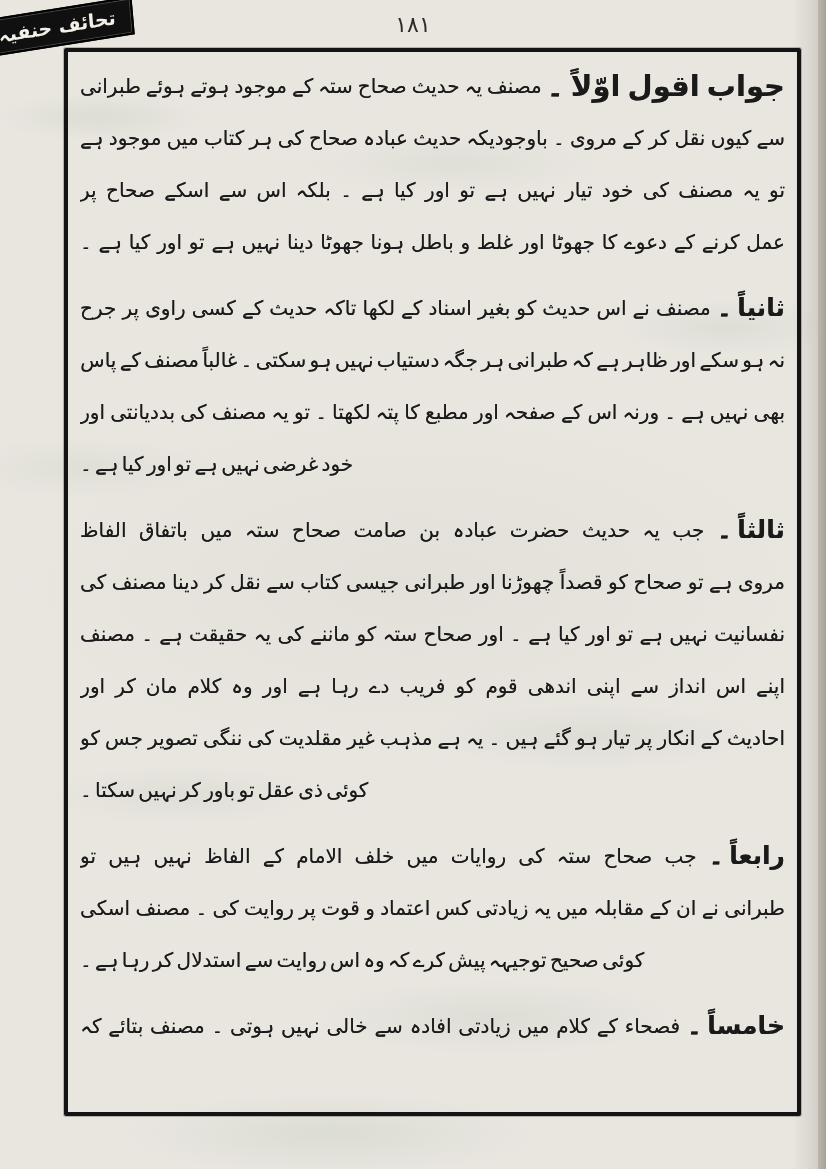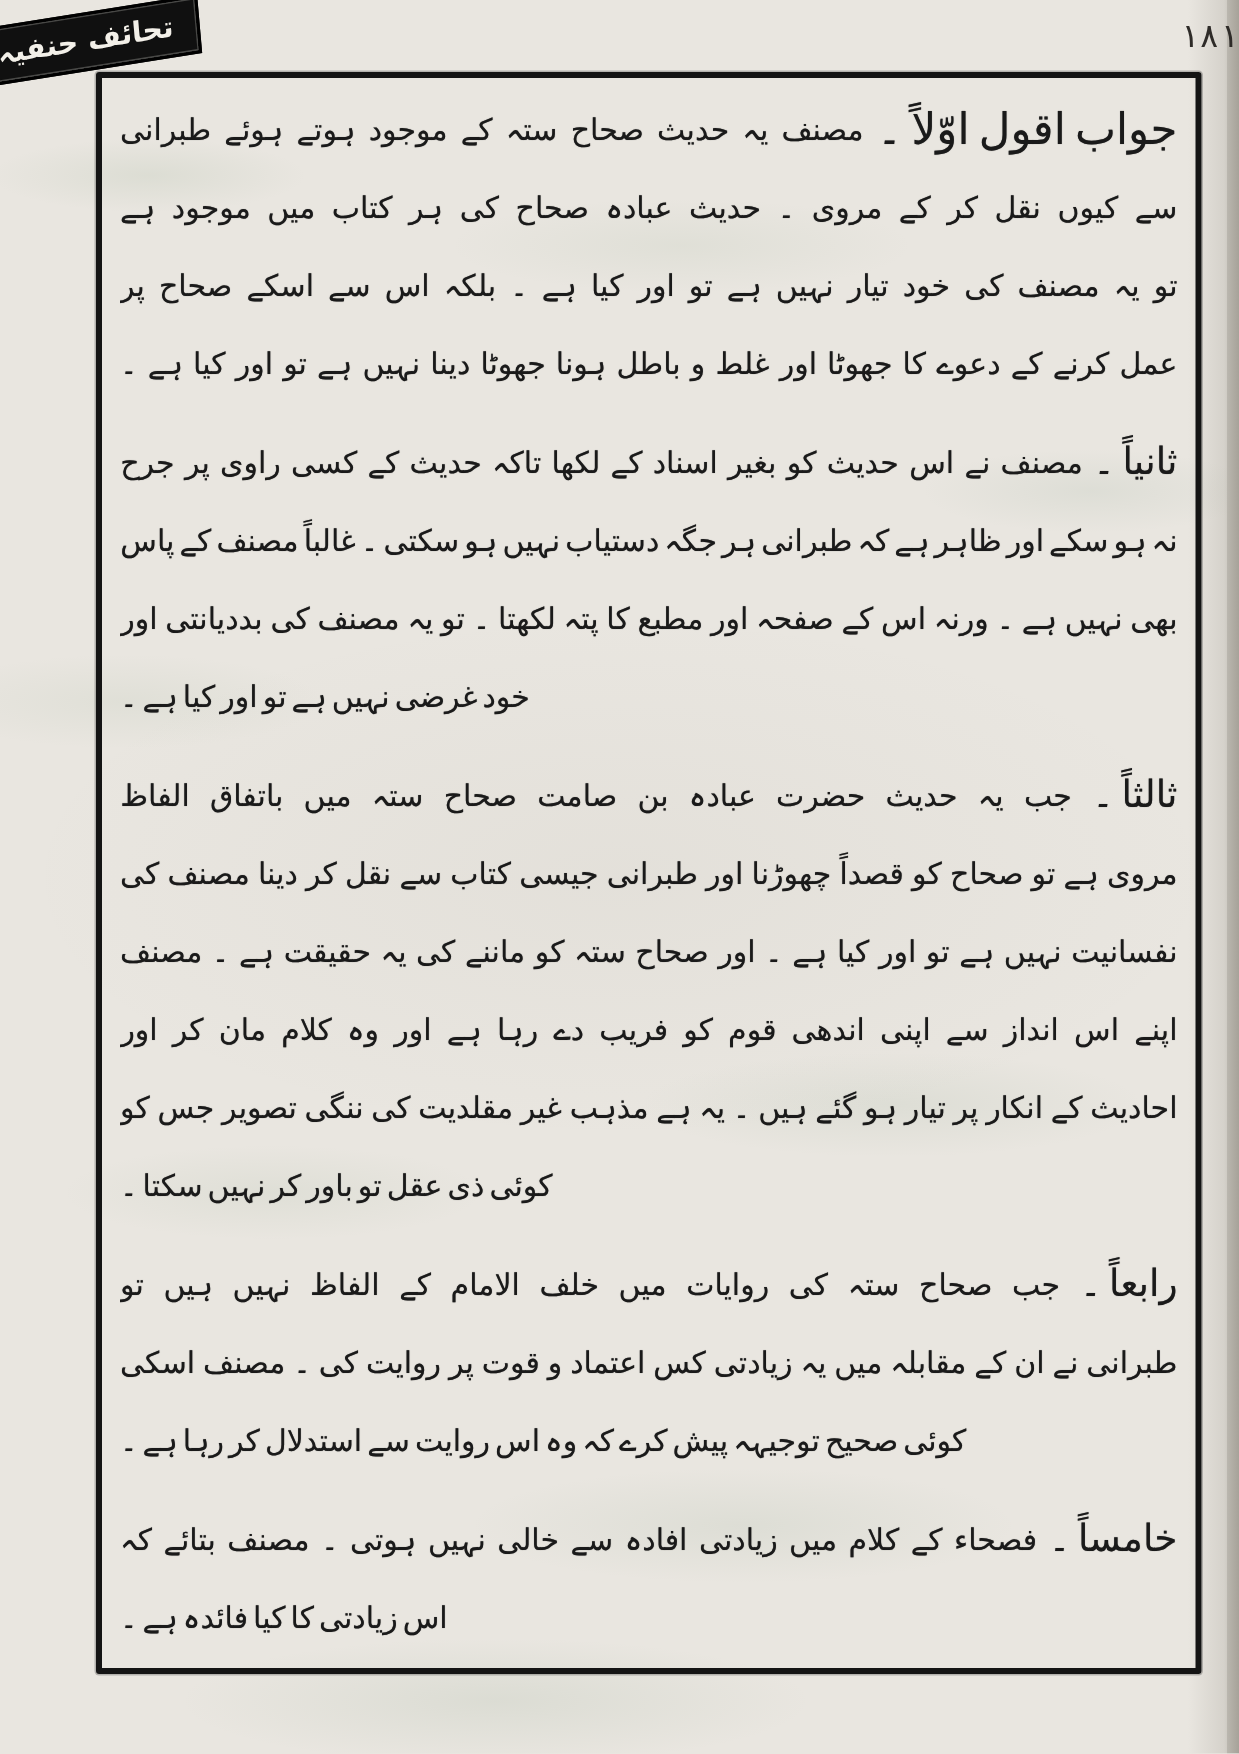--- a/index.html
+++ b/index.html
@@ -36,24 +36,23 @@
   .gutter{
     position:absolute;top:0;right:0;width:34px;height:100%;pointer-events:none;
     background:linear-gradient(to left, rgba(110,104,92,.42), rgba(110,104,92,.16) 10px, rgba(110,104,92,0) 100%);
   }
   .edge-strip{
     position:absolute;top:0;right:0;width:8px;height:100%;pointer-events:none;
     background:#cfccc5;
   }
   .page-number{
     position:absolute;top:12px;left:0;width:826px;
-    text-align:right;
+    text-align:center;
     font-size:22px;letter-spacing:2px;
     color:var(--page-number);
-    font-family:Liberation Mono, monospace;
   }
   .stamp{
     position:absolute;top:8px;left:-16px;
     transform:rotate(-9deg) skewX(-4deg);
     background:var(--stamp-bg);
     color:var(--stamp-text);
     border:2px solid #000;
     padding:5px 16px 7px 12px;
     font-size:19px;font-weight:bold;
     direction:rtl;
@@ -76,21 +75,21 @@
     word-spacing:-3px;
     white-space:nowrap;
     text-align:justify;text-align-last:justify;
     overflow:hidden;
     text-shadow:0 0 .5px rgba(20,20,20,.65);
   }
   
   .line.full{display:flex;justify-content:space-between;}
   .line.full span.w{flex:0 0 auto;}
   .line.partial{text-align:left;text-align-last:left;display:block;}
-  .lead{font-weight:normal;font-size:25px;letter-spacing:0;}
+  .lead{font-weight:bold;font-size:25px;letter-spacing:0;}
   .lead.big{font-size:29px;}
 </style>
 </head>
 <body>
 
 <div class="ghosts"></div>
 <div class="edge-strip"></div>
 <div class="gutter"></div>
 
 <div class="page-number">١٨١</div>
@@ -115,20 +114,21 @@
         <span class="w">طبرانی</span>
       </div>
       <div class="line full">
         <span class="w">سے</span>
         <span class="w">کیوں</span>
         <span class="w">نقل</span>
         <span class="w">کر</span>
         <span class="w">کے</span>
         <span class="w">مروی</span>
         <span class="w">۔</span>
+        <span class="w">باوجودیکہ</span>
         <span class="w">حدیث</span>
         <span class="w">عبادہ</span>
         <span class="w">صحاح</span>
         <span class="w">کی</span>
         <span class="w">ہر</span>
         <span class="w">کتاب</span>
         <span class="w">میں</span>
         <span class="w">موجود</span>
         <span class="w">ہے</span>
       </div>
@@ -390,15 +390,14 @@
         <span class="w">افادہ</span>
         <span class="w">سے</span>
         <span class="w">خالی</span>
         <span class="w">نہیں</span>
         <span class="w">ہوتی</span>
         <span class="w">۔</span>
         <span class="w">مصنف</span>
         <span class="w">بتائے</span>
         <span class="w">کہ</span>
       </div>
-      <div class="line partial"><span>اس </span><span>زیادتی </span><span>کا </span><span>کیا </span><span>فائدہ </span><span>ہے </span><span>۔</span></div>
     </div>
   </div>
 
 </body></html>

